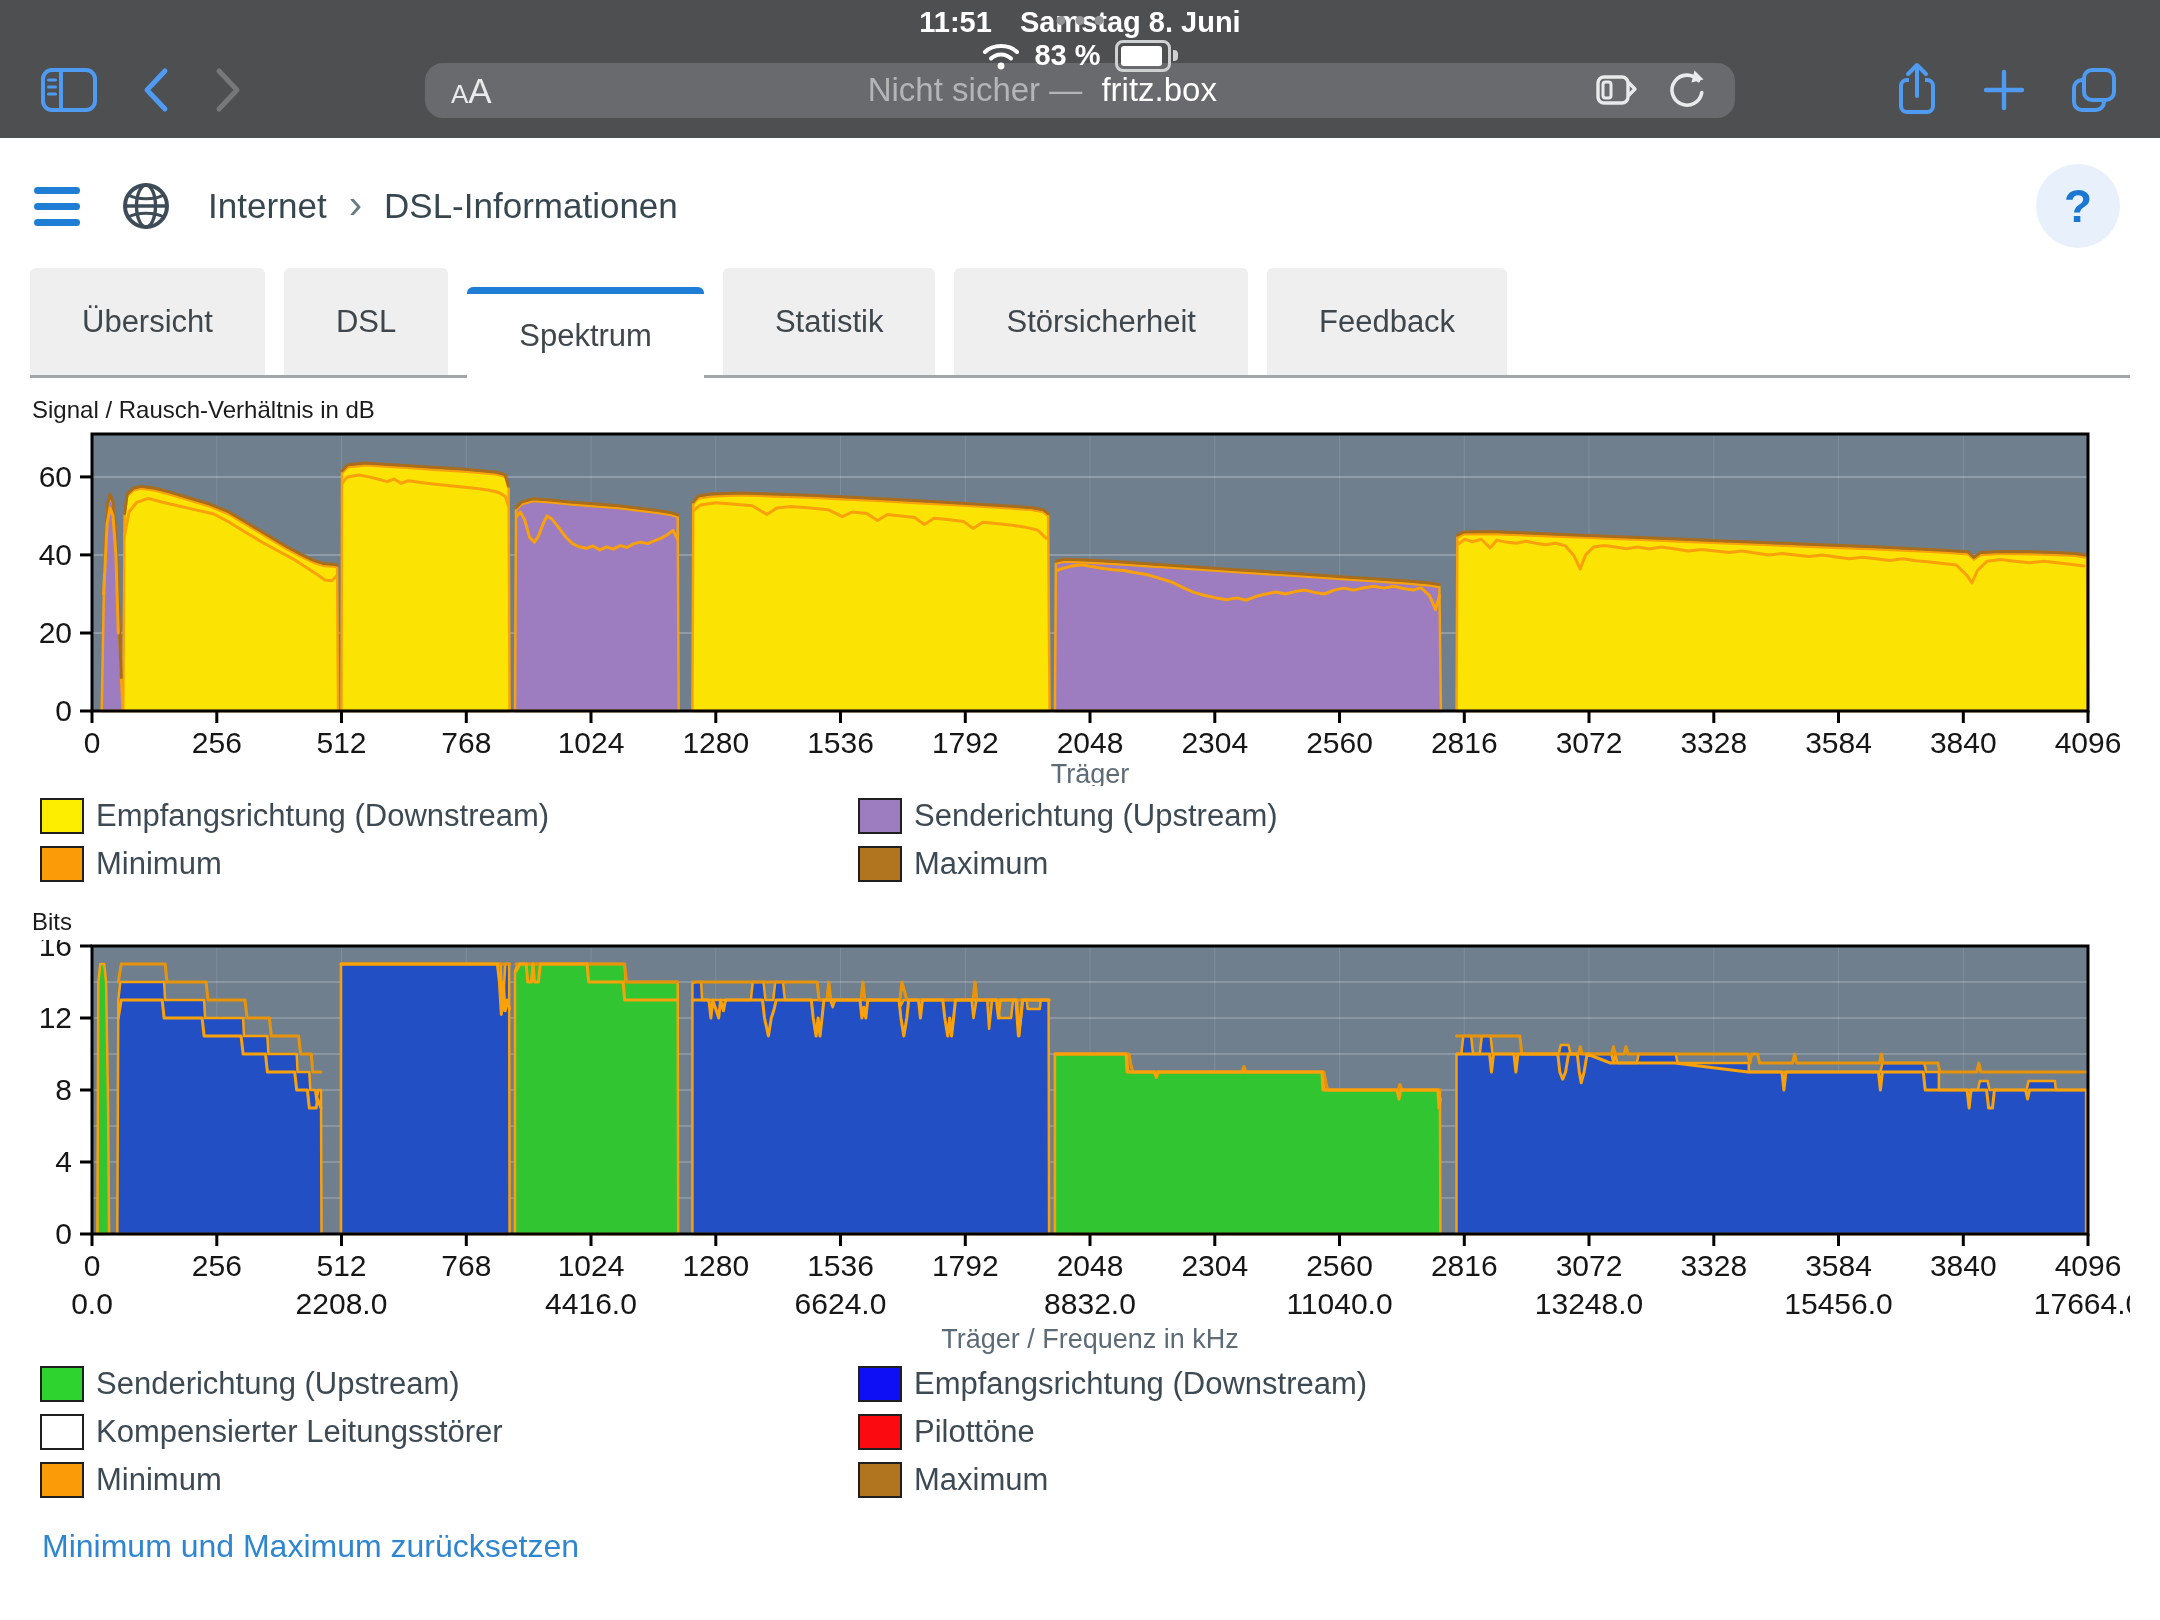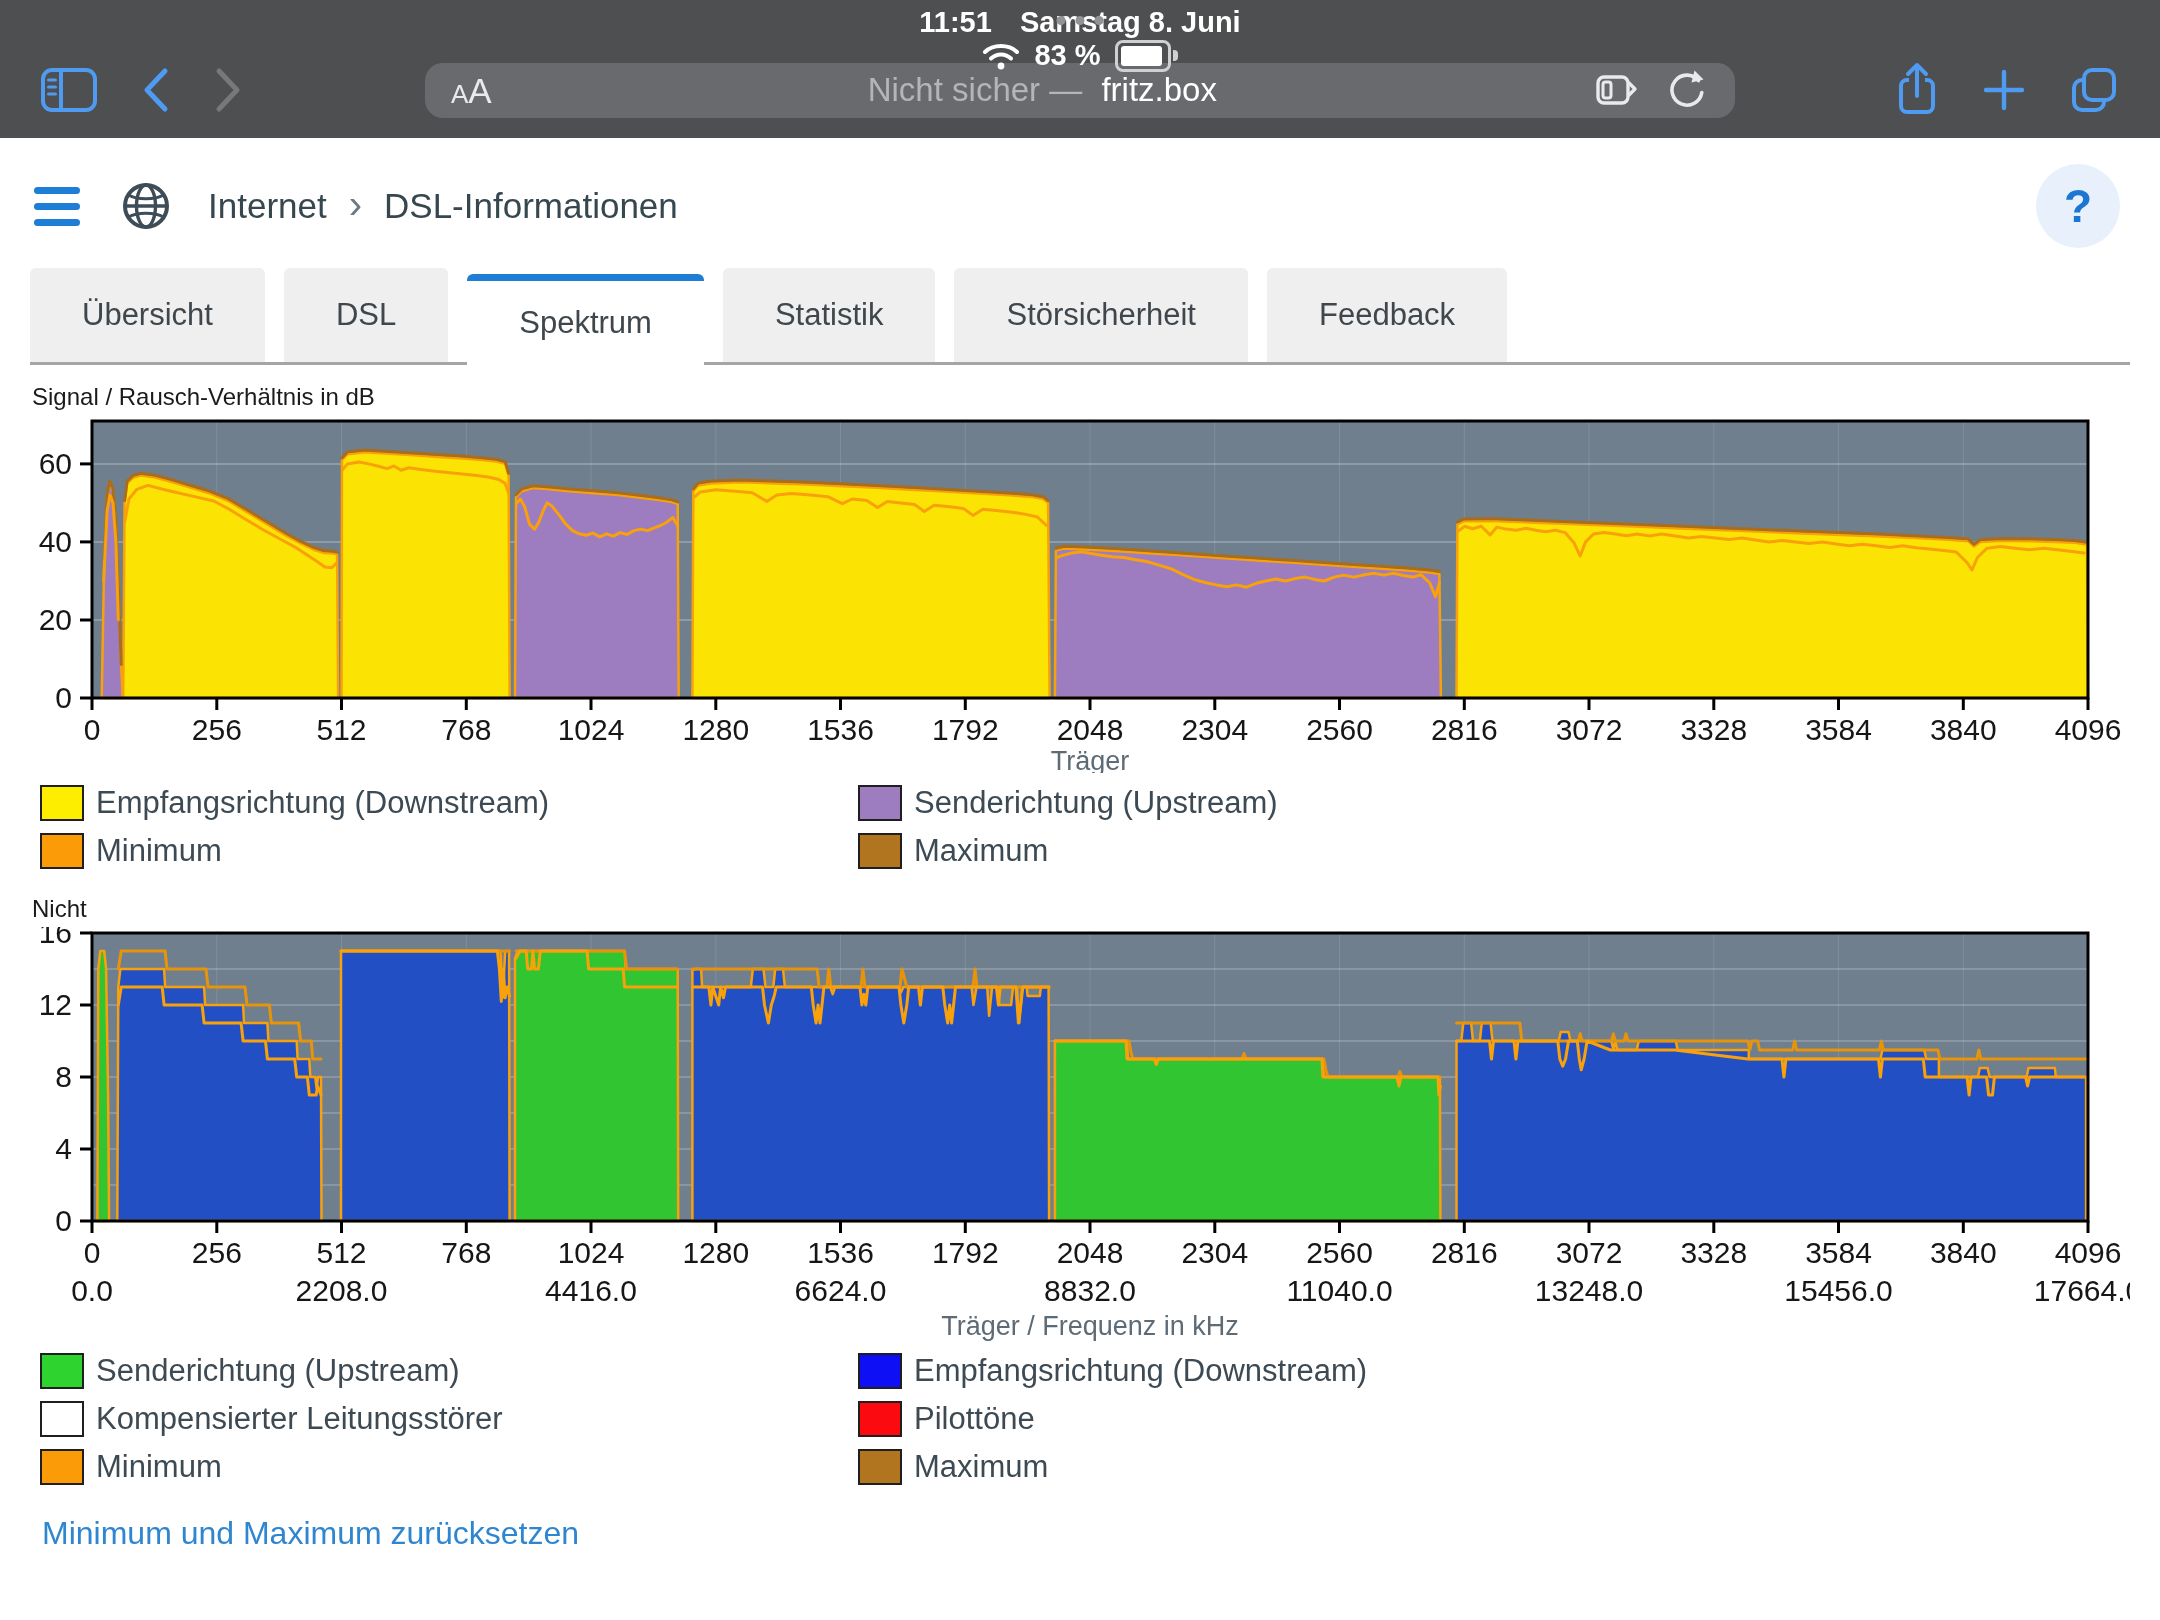--- a/index.html
+++ b/index.html
@@ -35,21 +35,21 @@
   .page-header{display:flex;align-items:center;padding:26px 40px 14px 34px;}
   .hamburger{display:flex;flex-direction:column;gap:9px;background:none;border:none;padding:0;cursor:pointer;}
   .hamburger div{width:46px;height:7px;border-radius:3.5px;background:#1e7ed6;}
   .globe{margin-left:40px;}
   .breadcrumb{display:flex;align-items:center;margin-left:36px;font-size:35px;color:#37474f;gap:22px;}
   .crumb-sep{color:#6b7b85;font-size:40px;line-height:1;padding-bottom:4px;}
   .help-btn{margin-left:auto;width:84px;height:84px;border-radius:50%;background:#e8f1fb;border:none;
     color:#1c77d2;font-size:46px;font-weight:bold;cursor:pointer;font-family:"Liberation Sans",sans-serif;}
 
   .tabs{display:flex;gap:19px;margin:6px 30px 0 30px;border-bottom:3px solid #a2a6a9;align-items:flex-end;}
-  .tab{display:flex;align-items:center;justify-content:center;height:94px;padding:0 52px;
+  .tab{display:flex;align-items:center;justify-content:center;height:107px;padding:0 52px;
     background:#efeff0;border-radius:6px 6px 0 0;font-size:31px;color:#3f474c;cursor:pointer;white-space:nowrap;}
   .tab.active{height:91px;margin-bottom:-3px;border-top:7px solid #1e7ed6;background:#fff;
     position:relative;z-index:2;box-sizing:border-box;}
 
   .content{padding:0 30px;}
   .chart-title{font-size:24px;color:#1b1b1b;margin:18px 0 4px 2px;}
   .chart-title.t2{margin-top:26px;}
   svg text.tick{font-size:30px;fill:#161616;}
   svg text.axis-label{font-size:27px;fill:#5d6b76;}
 
@@ -293,21 +293,21 @@
           <div class="legend-item">
             <span class="swatch" style="background: rgb(251, 155, 7);"></span>
             <span class="legend-label">Minimum</span>
           </div>
           <div class="legend-item">
             <span class="swatch" style="background: rgb(178, 117, 31);"></span>
             <span class="legend-label">Maximum</span>
           </div>
         </div>
 
-      <div class="chart-title t2">Nicht</div>
+      <div class="chart-title t2">Bits</div>
       <svg id="chart2" width="2100" height="414" viewBox="0 0 2100 414">
           <rect x="62" y="6" width="1996" height="288" fill="#6f7f8e"></rect>
           <line x1="186.8" y1="6" x2="186.8" y2="294" stroke="rgba(255,255,255,0.12)" stroke-width="1"></line>
           <line x1="311.5" y1="6" x2="311.5" y2="294" stroke="rgba(255,255,255,0.12)" stroke-width="1"></line>
           <line x1="436.3" y1="6" x2="436.3" y2="294" stroke="rgba(255,255,255,0.12)" stroke-width="1"></line>
           <line x1="561" y1="6" x2="561" y2="294" stroke="rgba(255,255,255,0.12)" stroke-width="1"></line>
           <line x1="685.8" y1="6" x2="685.8" y2="294" stroke="rgba(255,255,255,0.12)" stroke-width="1"></line>
           <line x1="810.5" y1="6" x2="810.5" y2="294" stroke="rgba(255,255,255,0.12)" stroke-width="1"></line>
           <line x1="935.3" y1="6" x2="935.3" y2="294" stroke="rgba(255,255,255,0.12)" stroke-width="1"></line>
           <line x1="1060" y1="6" x2="1060" y2="294" stroke="rgba(255,255,255,0.12)" stroke-width="1"></line>

